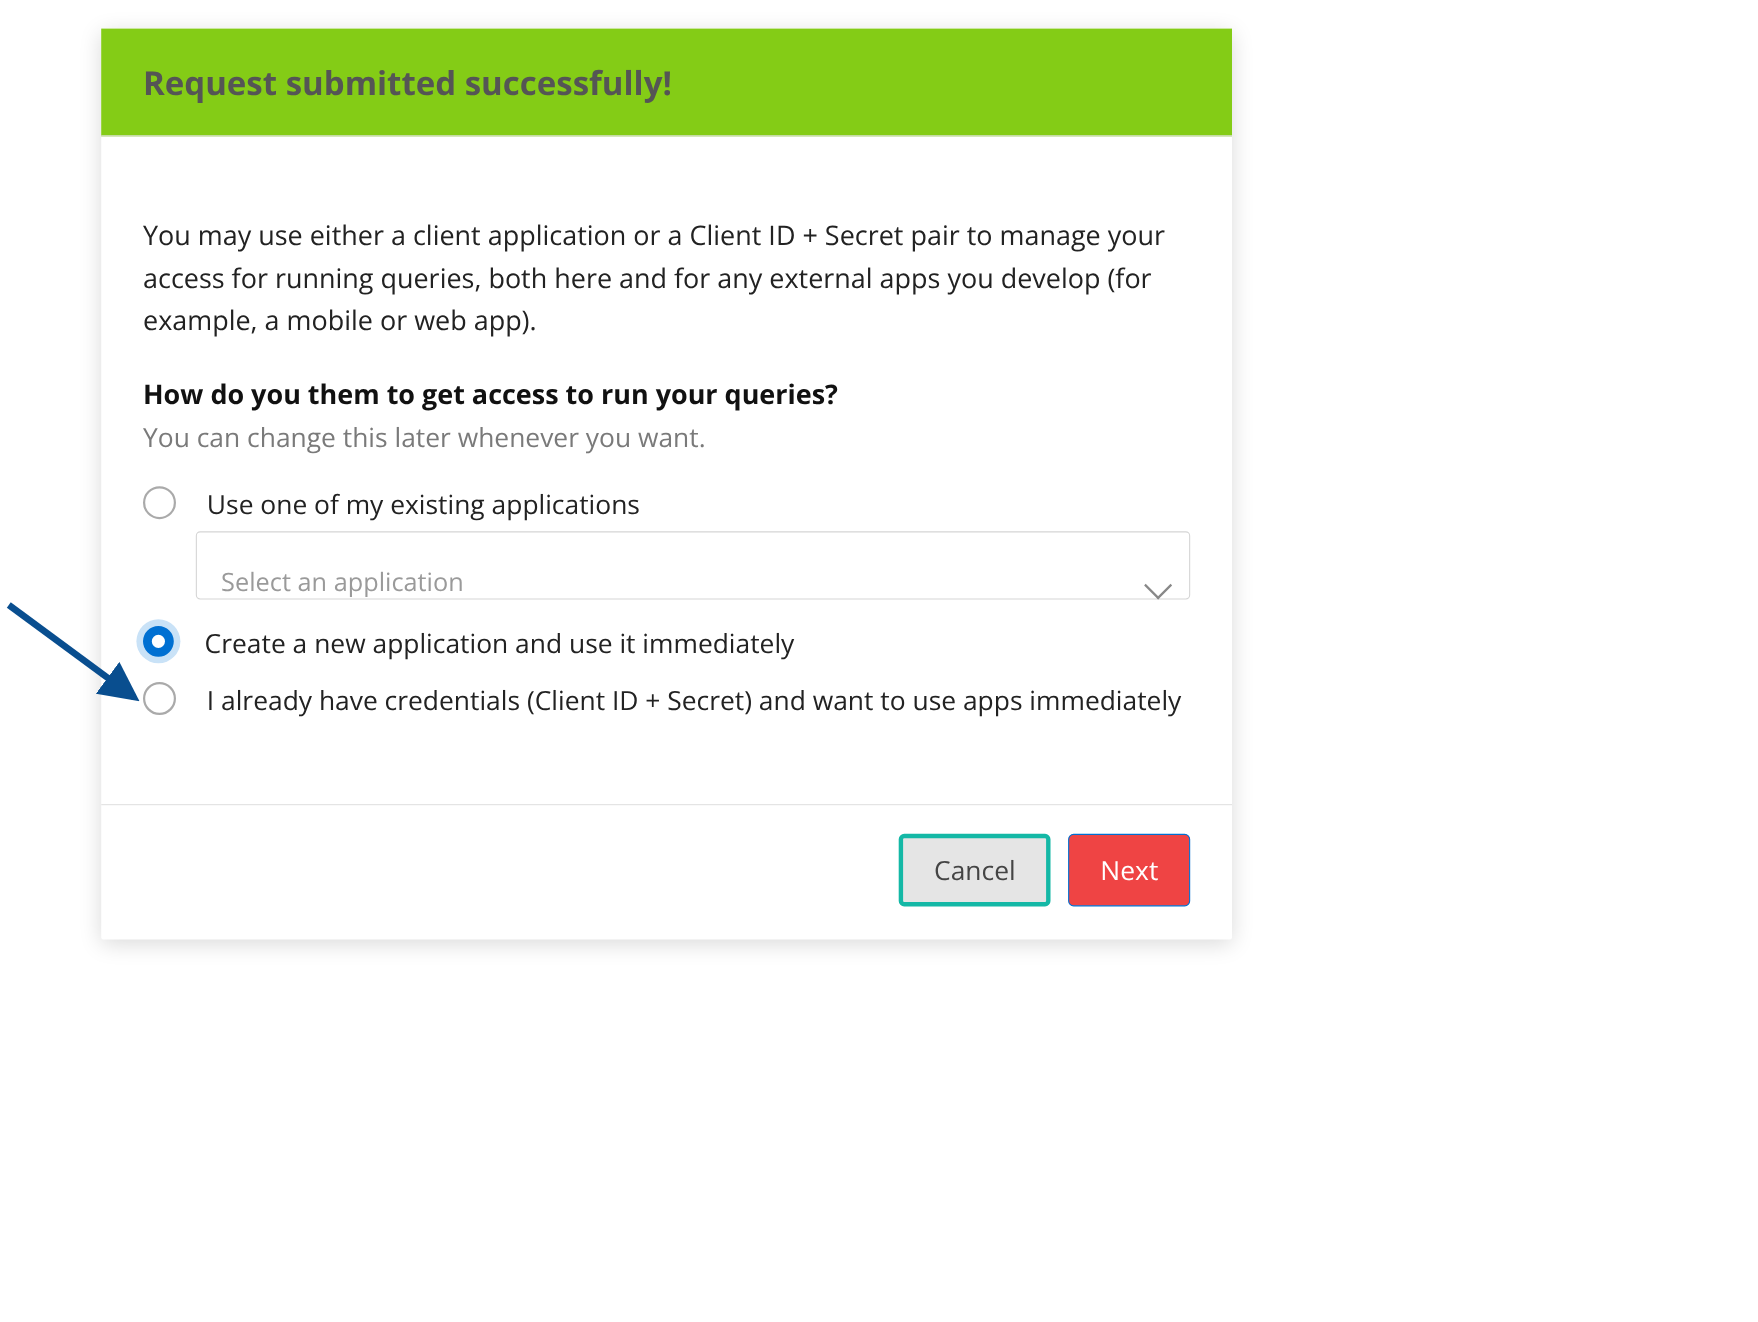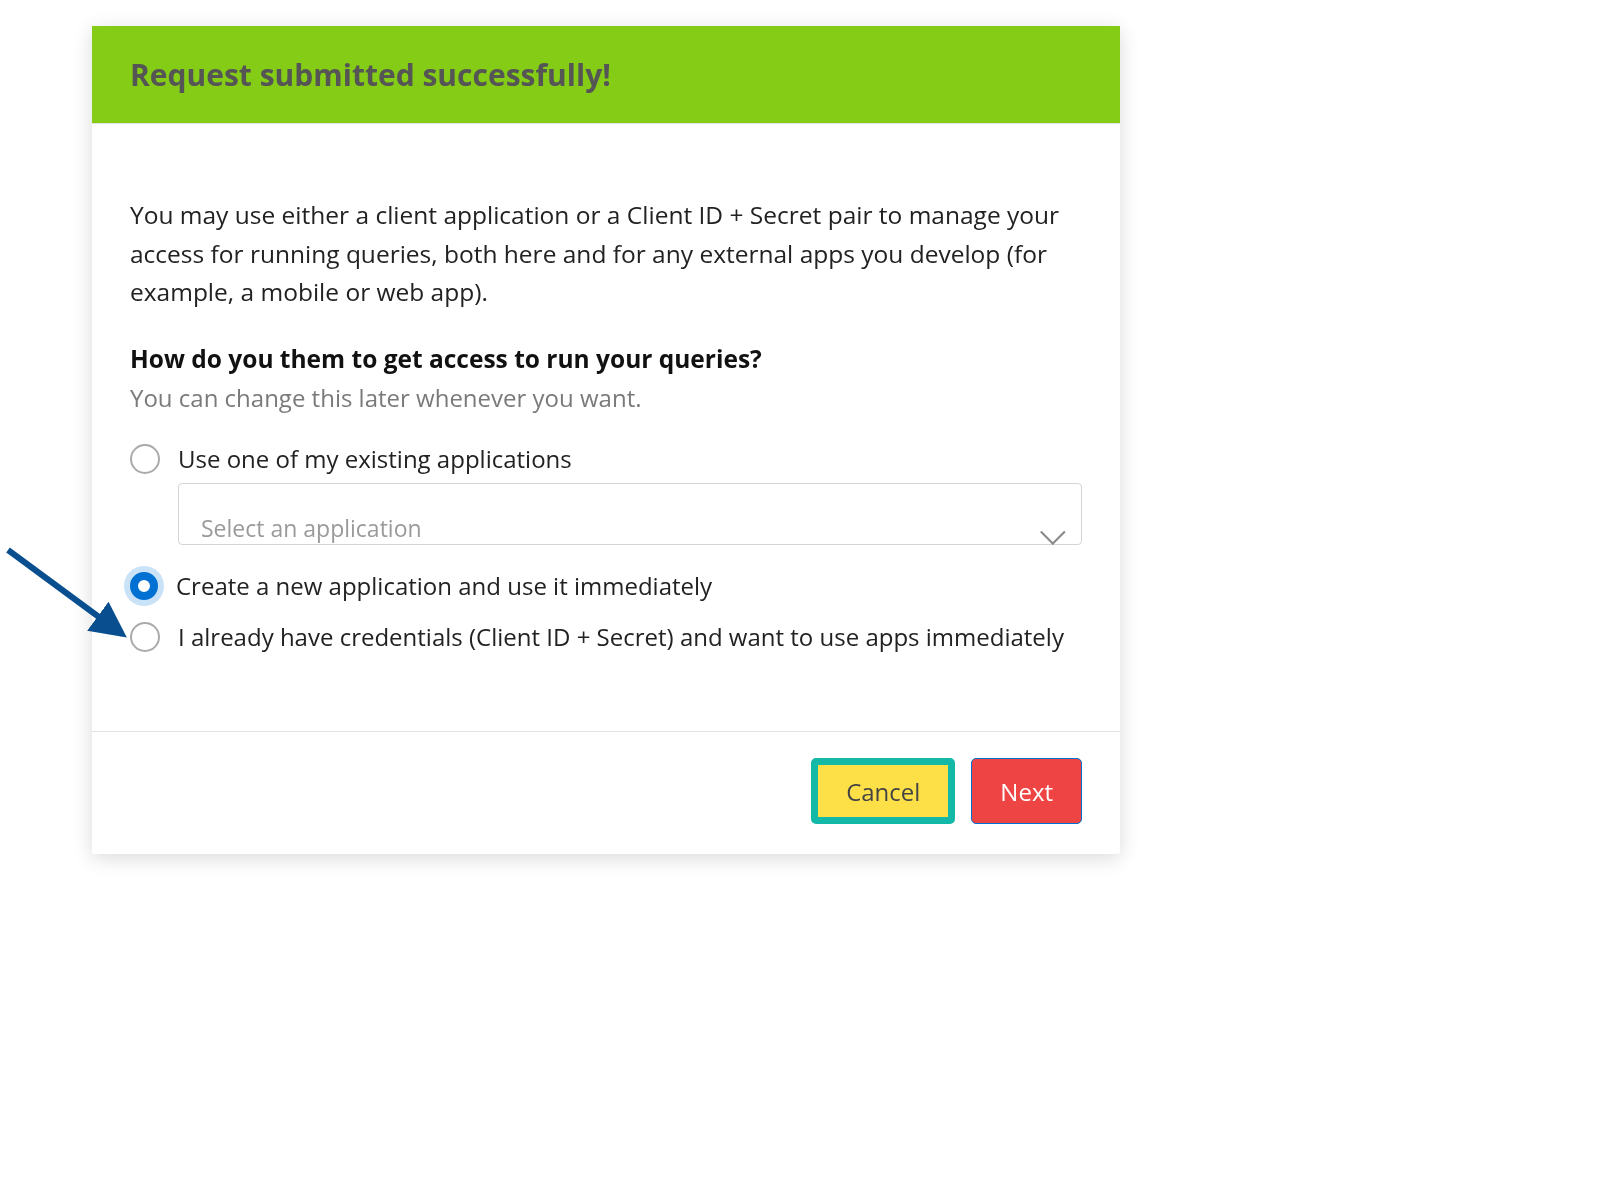--- a/index.html
+++ b/index.html
@@ -48,22 +48,22 @@
       color: #111;
       margin-bottom: 6px;
     }
     .question-sub {
       font-size: 24px;
       color: #7a7a7a;
       margin-bottom: 28px;
     }
     .radio-row {
       display: flex;
-      align-items: center;
-      gap: 18px;
+      align-items: flex-start;
+      gap: 28px;
       margin-bottom: 8px;
     }
     .radio-row.with-gap {
       margin-bottom: 18px;
     }
     .radio-button {
       flex-shrink: 0;
       width: 30px;
       height: 30px;
       border-radius: 50%;
@@ -121,22 +121,22 @@
     }
     .btn {
       height: 66px;
       padding: 0 28px;
       font-size: 24px;
       border-radius: 5px;
       cursor: pointer;
       font-family: inherit;
     }
     .btn-secondary {
-      background: #fde047;
-      border: 7px solid #14b8a6;
+      background: #e5e5e5;
+      border: 4px solid #14b8a6;
       color: #444;
     }
     .btn-primary {
       background: #ef4444;
       border: 1px solid #0070d2;
       color: #fff;
     }
     .annotation-arrow {
       position: absolute;
       left: 4px;

